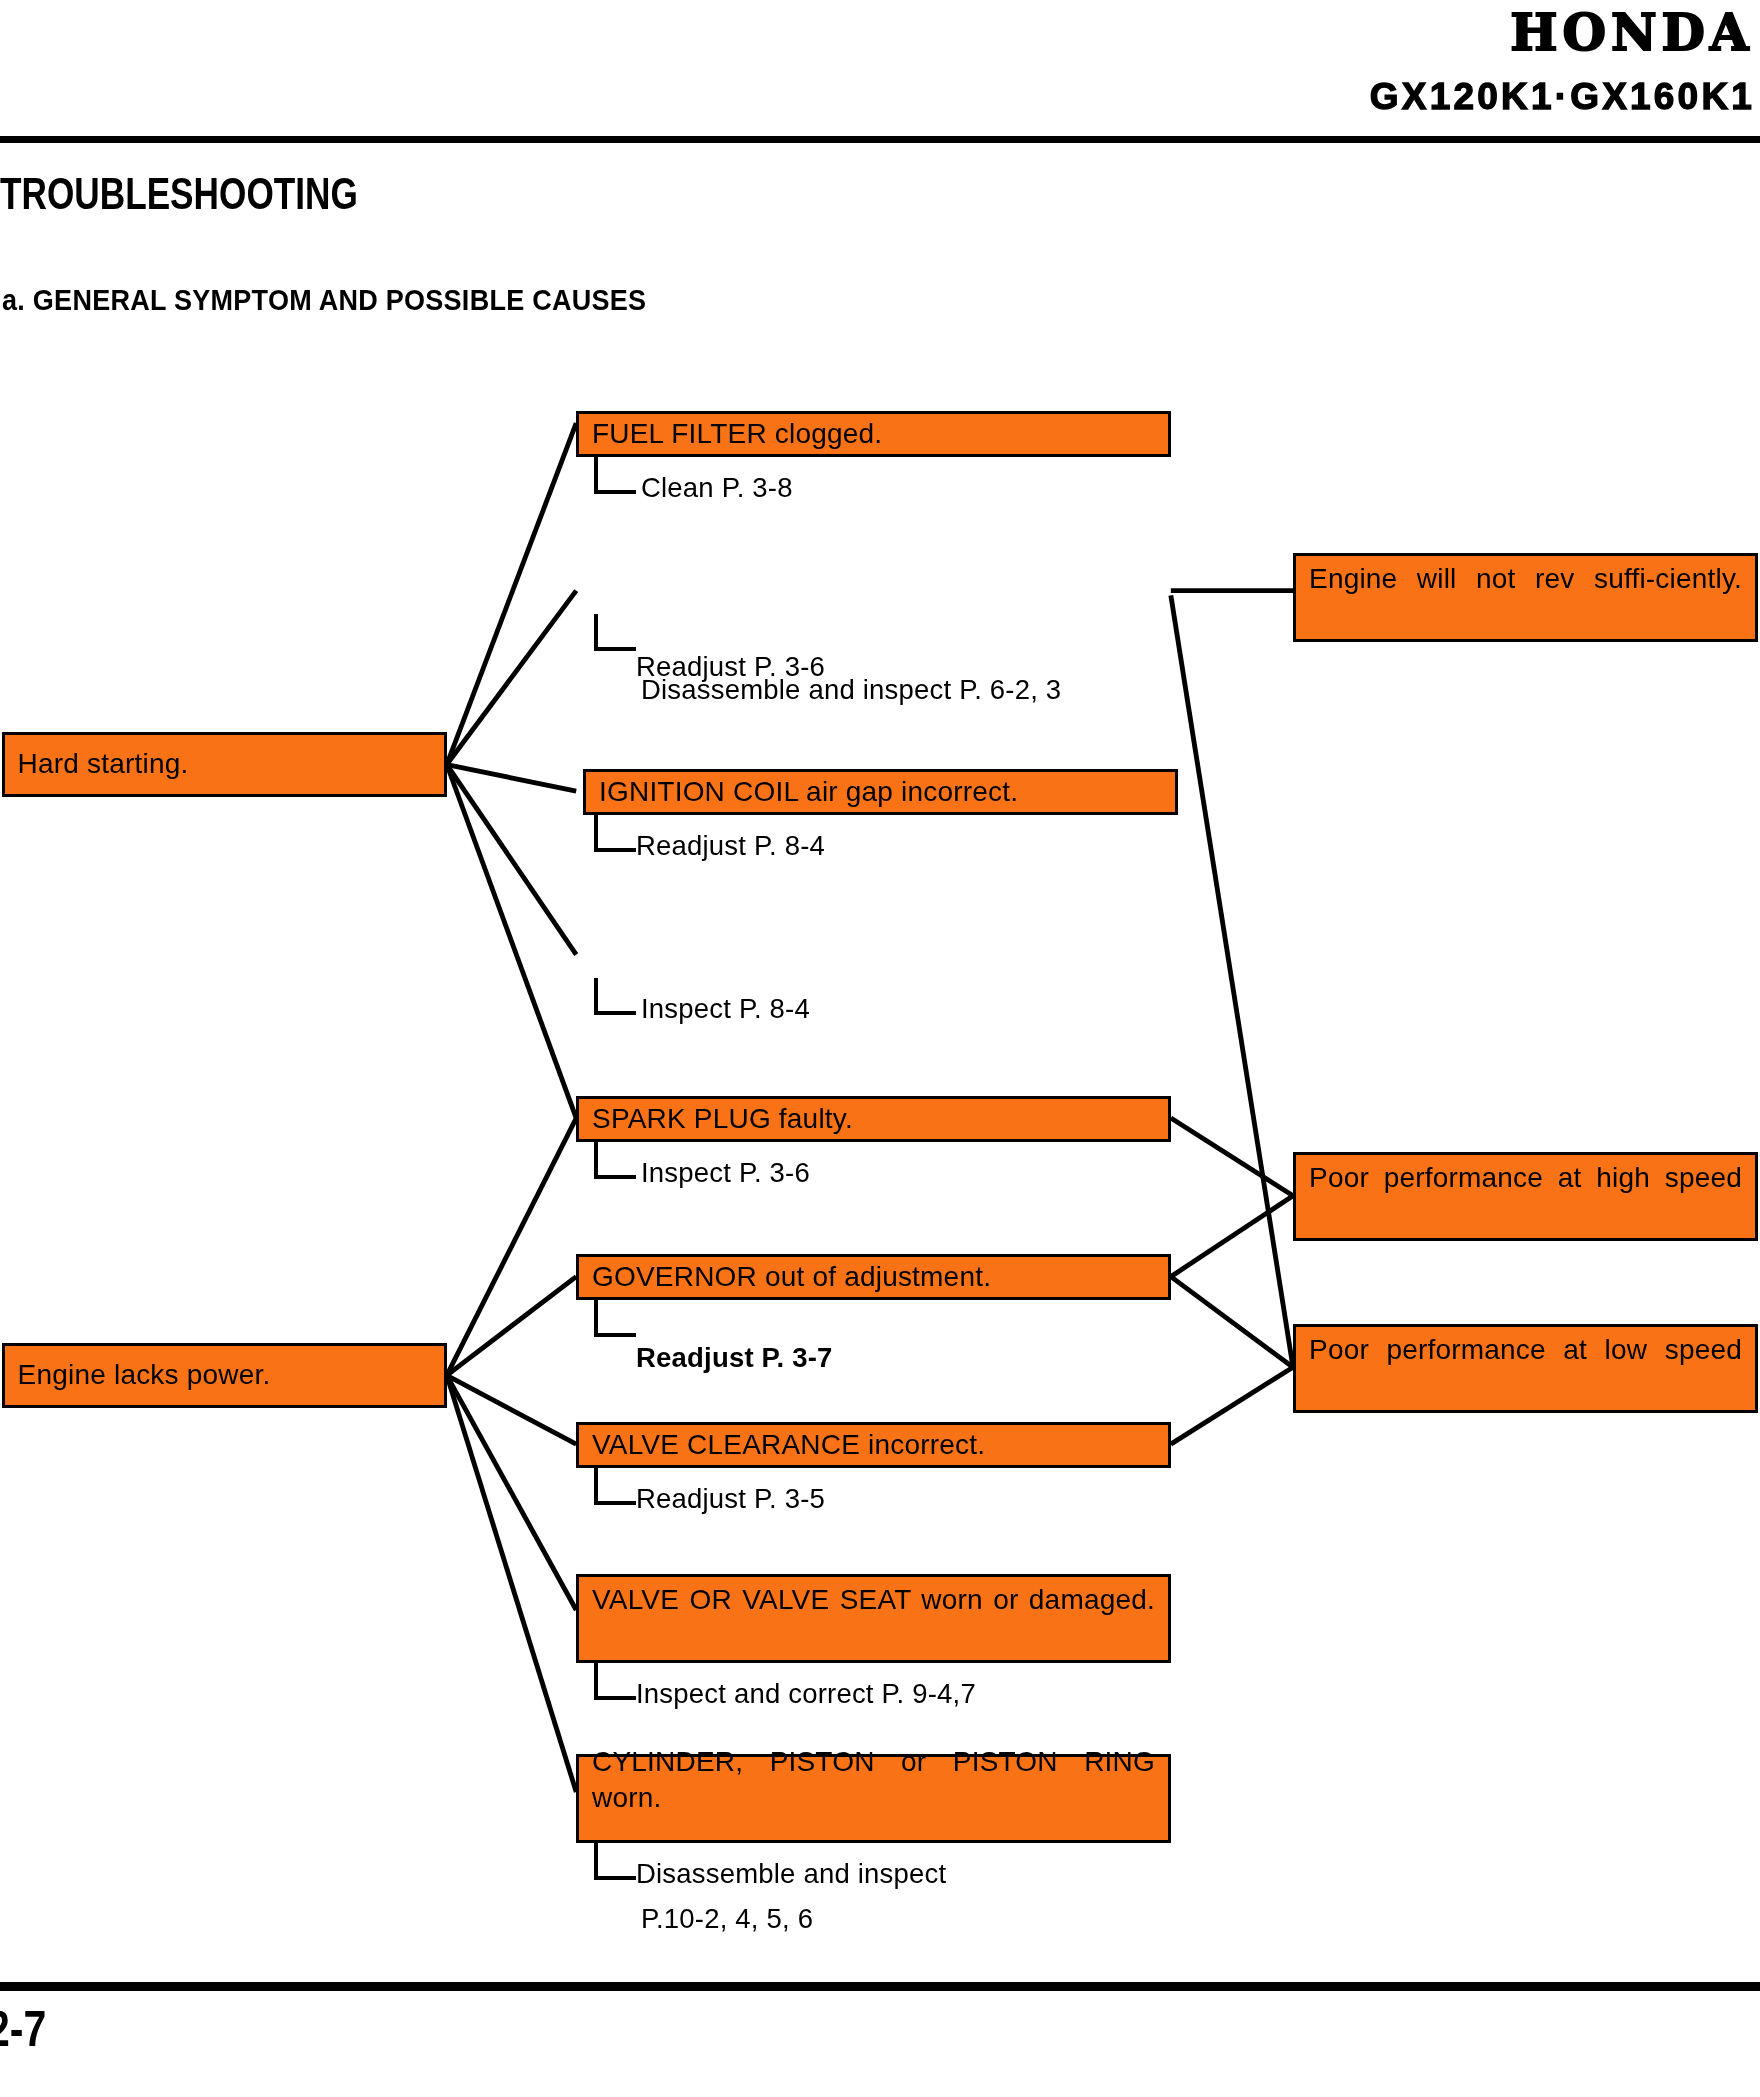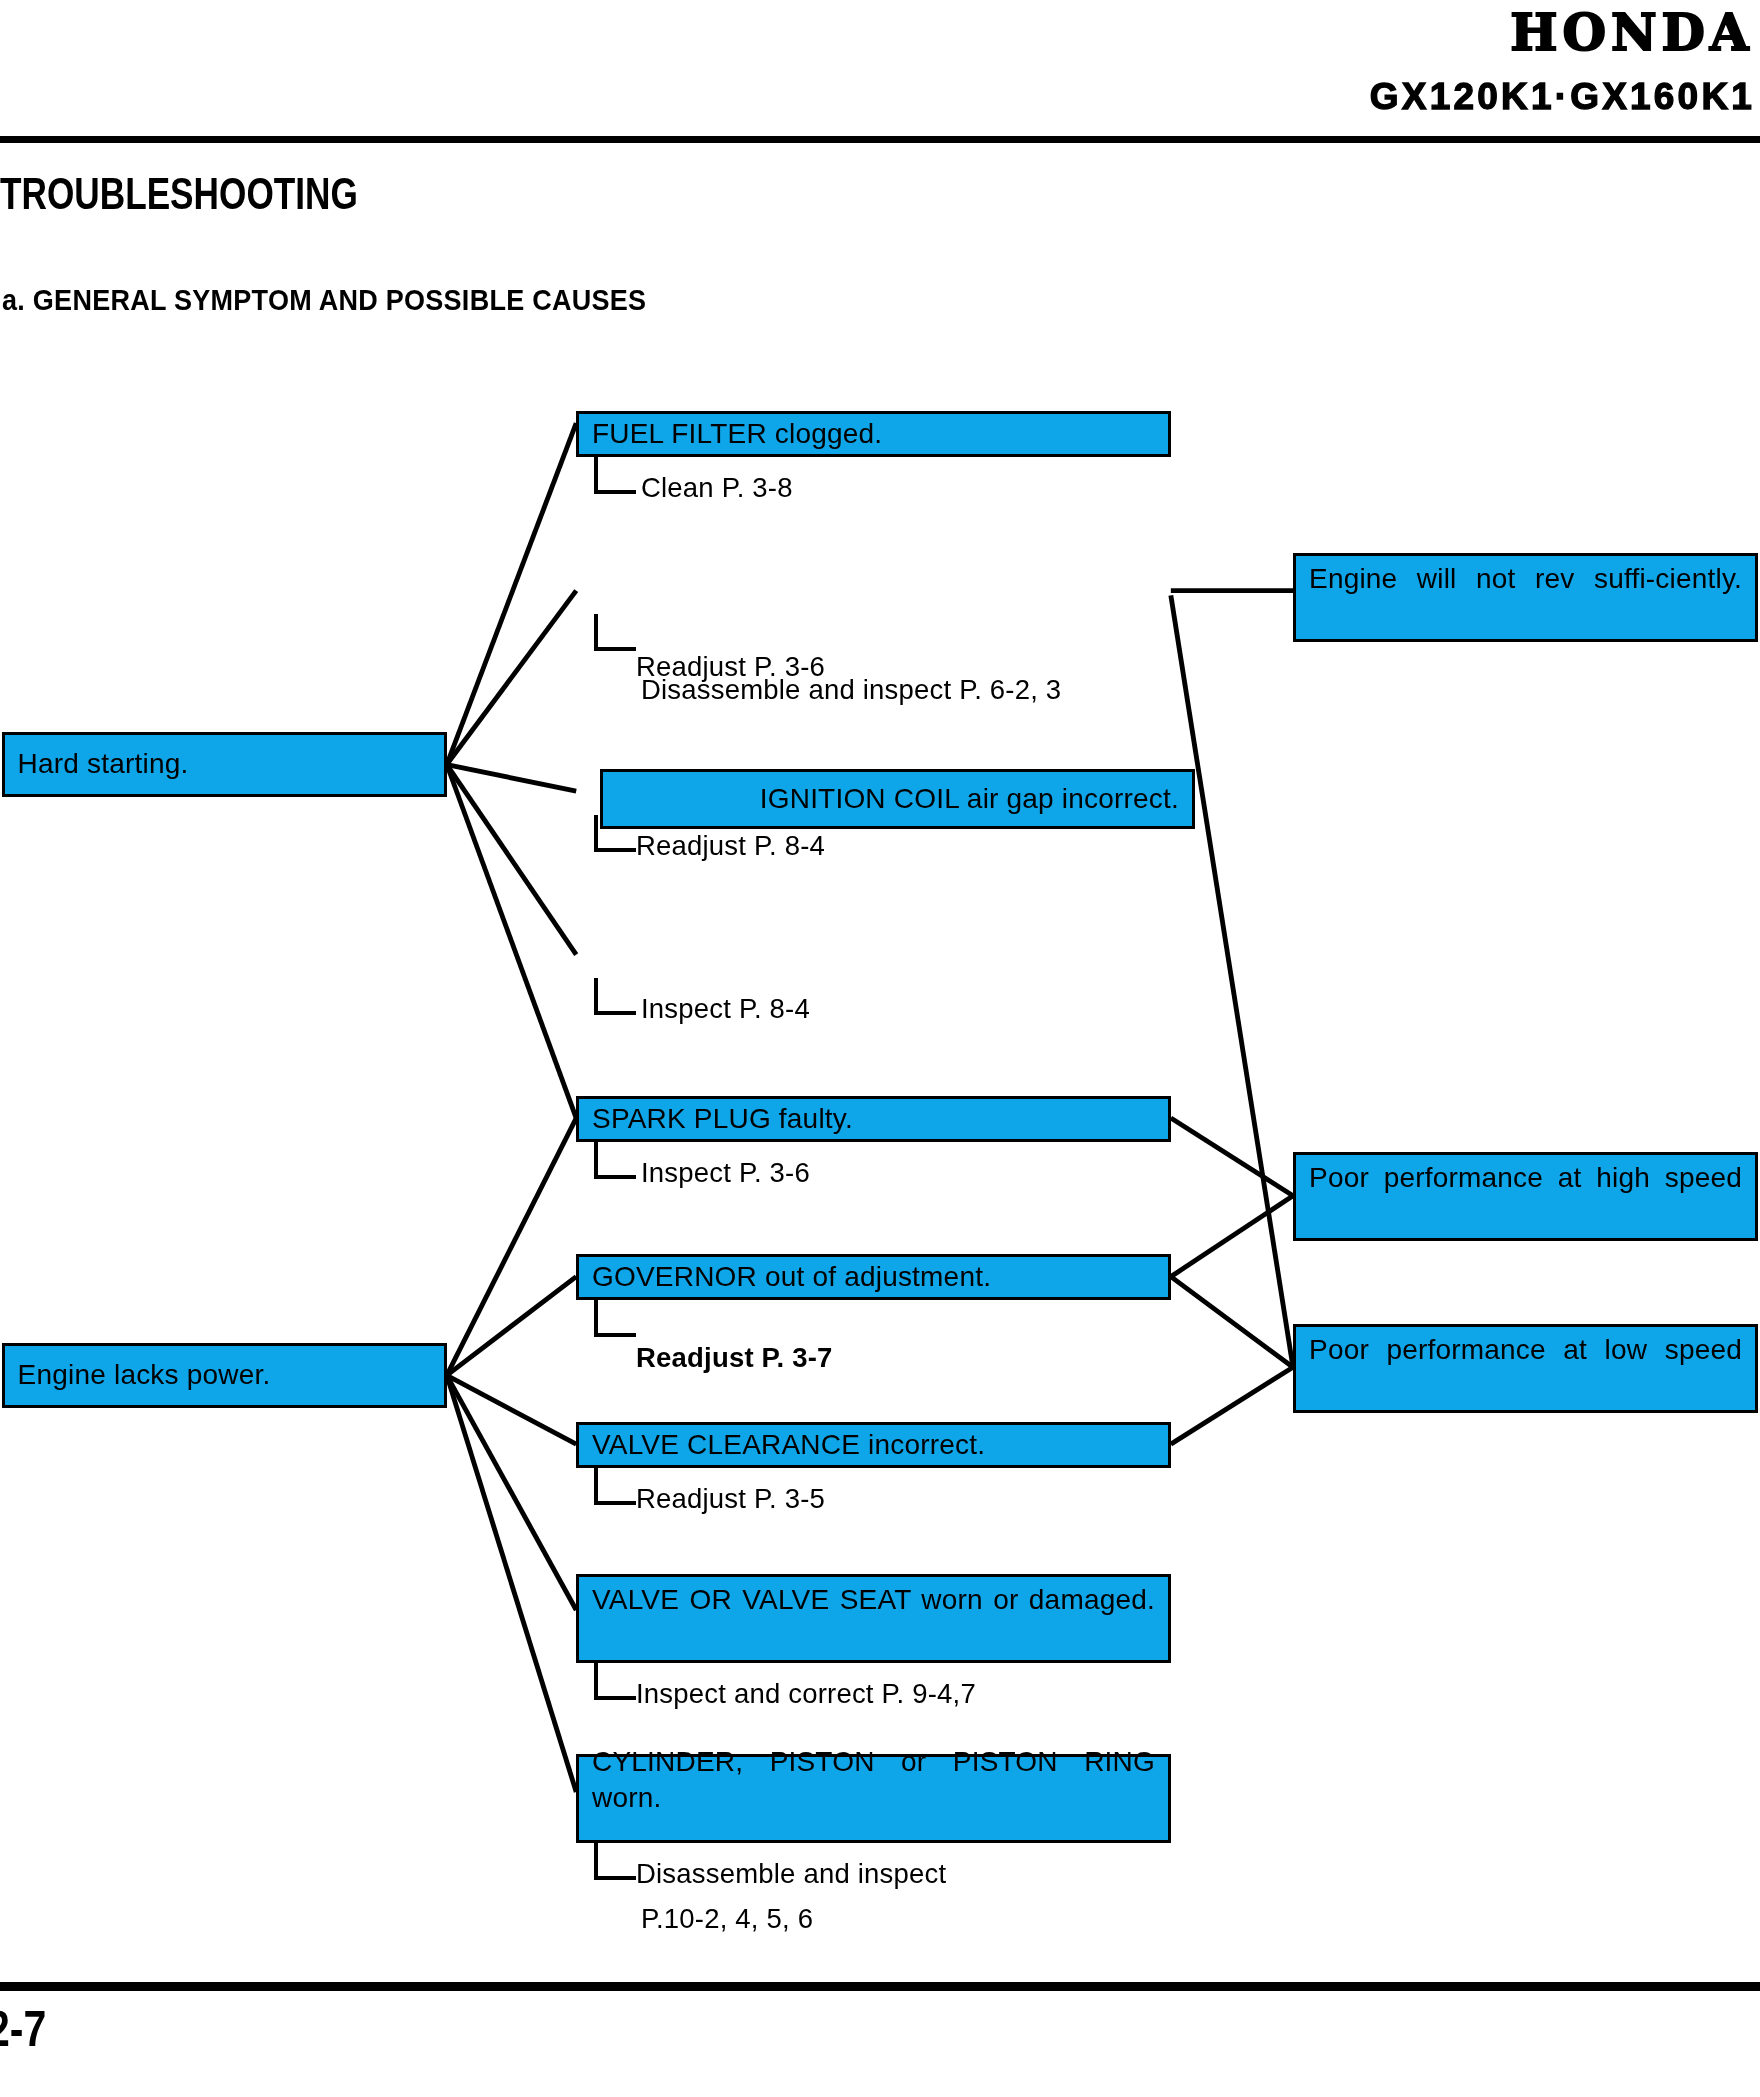--- a/index.html
+++ b/index.html
@@ -47,21 +47,21 @@
     font-size:50px; font-weight:700; line-height:1;
     transform:scaleX(0.82); transform-origin:left top;
   }
 
   
   #diagram{position:absolute; left:0; top:0; width:1760px; height:2097px;}
   #wires{position:absolute; left:0; top:0; width:1760px; height:2097px; pointer-events:none;}
 
   .node{
     position:absolute; box-sizing:border-box;
-    border:3.2px solid #000; background:#0ea5e9;
+    border:3.2px solid #000; background:#f97316;
     display:flex; align-items:center;
   }
   .node .txt{
     display:block; width:100%;
     padding:0 13px;
     font-size:28px; line-height:1.30;
     letter-spacing:0.2px;
   }
   .node.just .txt{ text-align:justify; text-align-last:left; }
   .node.just .txt::after{content:"";display:inline-block;width:100%;}
@@ -133,21 +133,21 @@
   </div>
   <div class="subnote" style="left:641px; top:470px;">Clean P. 3-8</div>
 
   <div class="elbow" style="left:594px; top:614px; width:42px; height:37px;">
     <div class="v" style="height:37px;"></div>
       <div class="h" style="width:42px;"></div>
   </div>
   <div class="subnote" style="left:636px; top:649px;">Readjust P. 3-6</div>
   <div class="subnote" style="left:641px; top:672px;">Disassemble and inspect P. 6-2, 3</div>
 
-  <div class="node" style="left:600px; top:769px; width:595px; height:60px;text-align:right;">
+  <div class="node" style="left:583px; top:769px; width:595px; height:46px;">
     <span class="txt">IGNITION COIL air gap incorrect.</span>
   </div>
   <div class="elbow" style="left:594px; top:815px; width:42px; height:37px;">
     <div class="v" style="height:37px;"></div>
       <div class="h" style="width:42px;"></div>
   </div>
   <div class="subnote" style="left:636px; top:828px;">Readjust P. 8-4</div>
 
   <div class="elbow" style="left:594px; top:978px; width:42px; height:37px;">
     <div class="v" style="height:37px;"></div>

